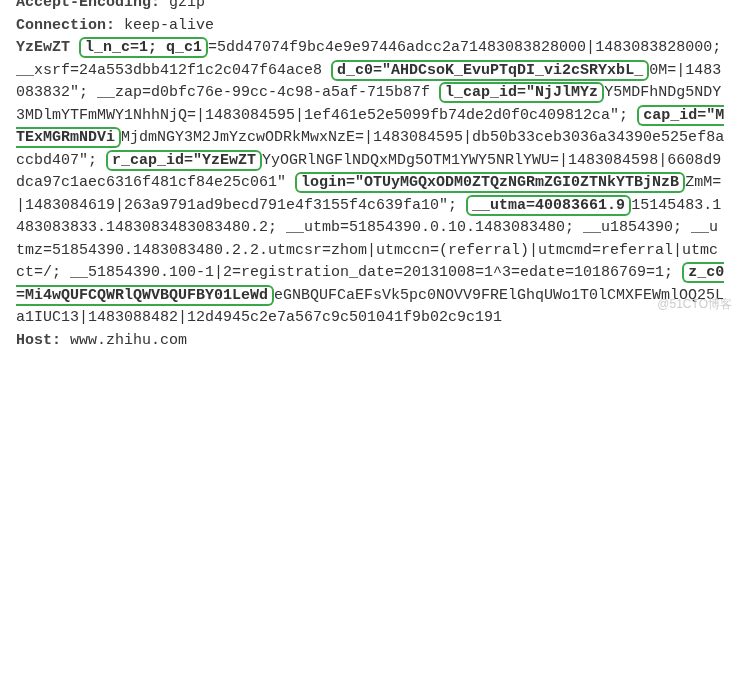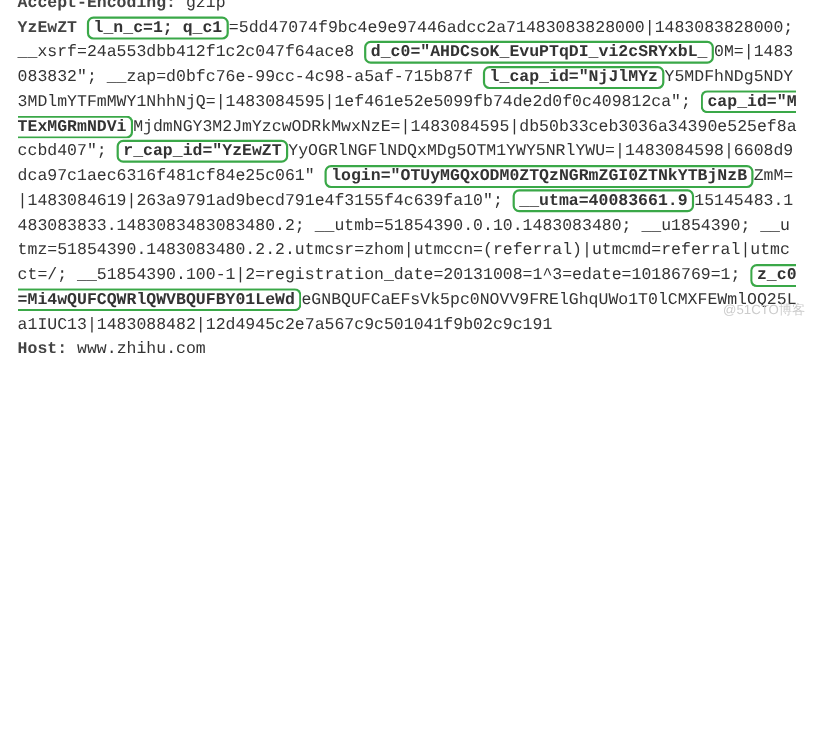--- a/index.html
+++ b/index.html
@@ -63,20 +63,24 @@
 <body>
 
 <div class="content-block cut-top">
   <div class="header-row">
     <span class="header-name">Accept-Encoding:</span>
     <span>gzip</span>
   </div>
 </div>
 
 <div class="content-block">
+  <div class="header-row">
+    <span class="header-name">Connection:</span>
+    <span>keep-alive</span>
+  </div>
 
   <div>
     <span class="header-name">YzEwZT</span>
     <span class="highlight-box">l_n_c=1; q_c1</span><span>=5dd47074f9bc4e9e97446adcc2a71483083828000|1483083828000; __xsrf=24a553dbb412f1c2c047f64ace8</span>
     <span class="highlight-box">d_c0="AHDCsoK_EvuPTqDI_vi2cSRYxbL_</span><span>0M=|1483083832"; __zap=d0bfc76e-99cc-4c98-a5af-715b87f</span>
     <span class="highlight-box">l_cap_id="NjJlMYz</span><span>Y5MDFhNDg5NDY3MDlmYTFmMWY1NhhNjQ=|1483084595|1ef461e52e5099fb74de2d0f0c409812ca";</span>
     <span class="highlight-box">cap_id="MTExMGRmNDVi</span><span>MjdmNGY3M2JmYzcwODRkMwxNzE=|1483084595|db50b33ceb3036a34390e525ef8accbd407";</span>
     <span class="highlight-box">r_cap_id="YzEwZT</span><span>YyOGRlNGFlNDQxMDg5OTM1YWY5NRlYWU=|1483084598|6608d9dca97c1aec6316f481cf84e25c061"</span>
     <span class="highlight-box">login="OTUyMGQxODM0ZTQzNGRmZGI0ZTNkYTBjNzB</span><span>ZmM=|1483084619|263a9791ad9becd791e4f3155f4c639fa10";</span>
     <span class="highlight-box">__utma=40083661.9</span><span>15145483.1483083833.1483083483083480.2; __utmb=51854390.0.10.1483083480; __u1854390; __utmz=51854390.1483083480.2.2.utmcsr=zhom|utmccn=(referral)|utmcmd=referral|utmcct=/; __51854390.100-1|2=registration_date=20131008=1^3=edate=10186769=1;</span>

